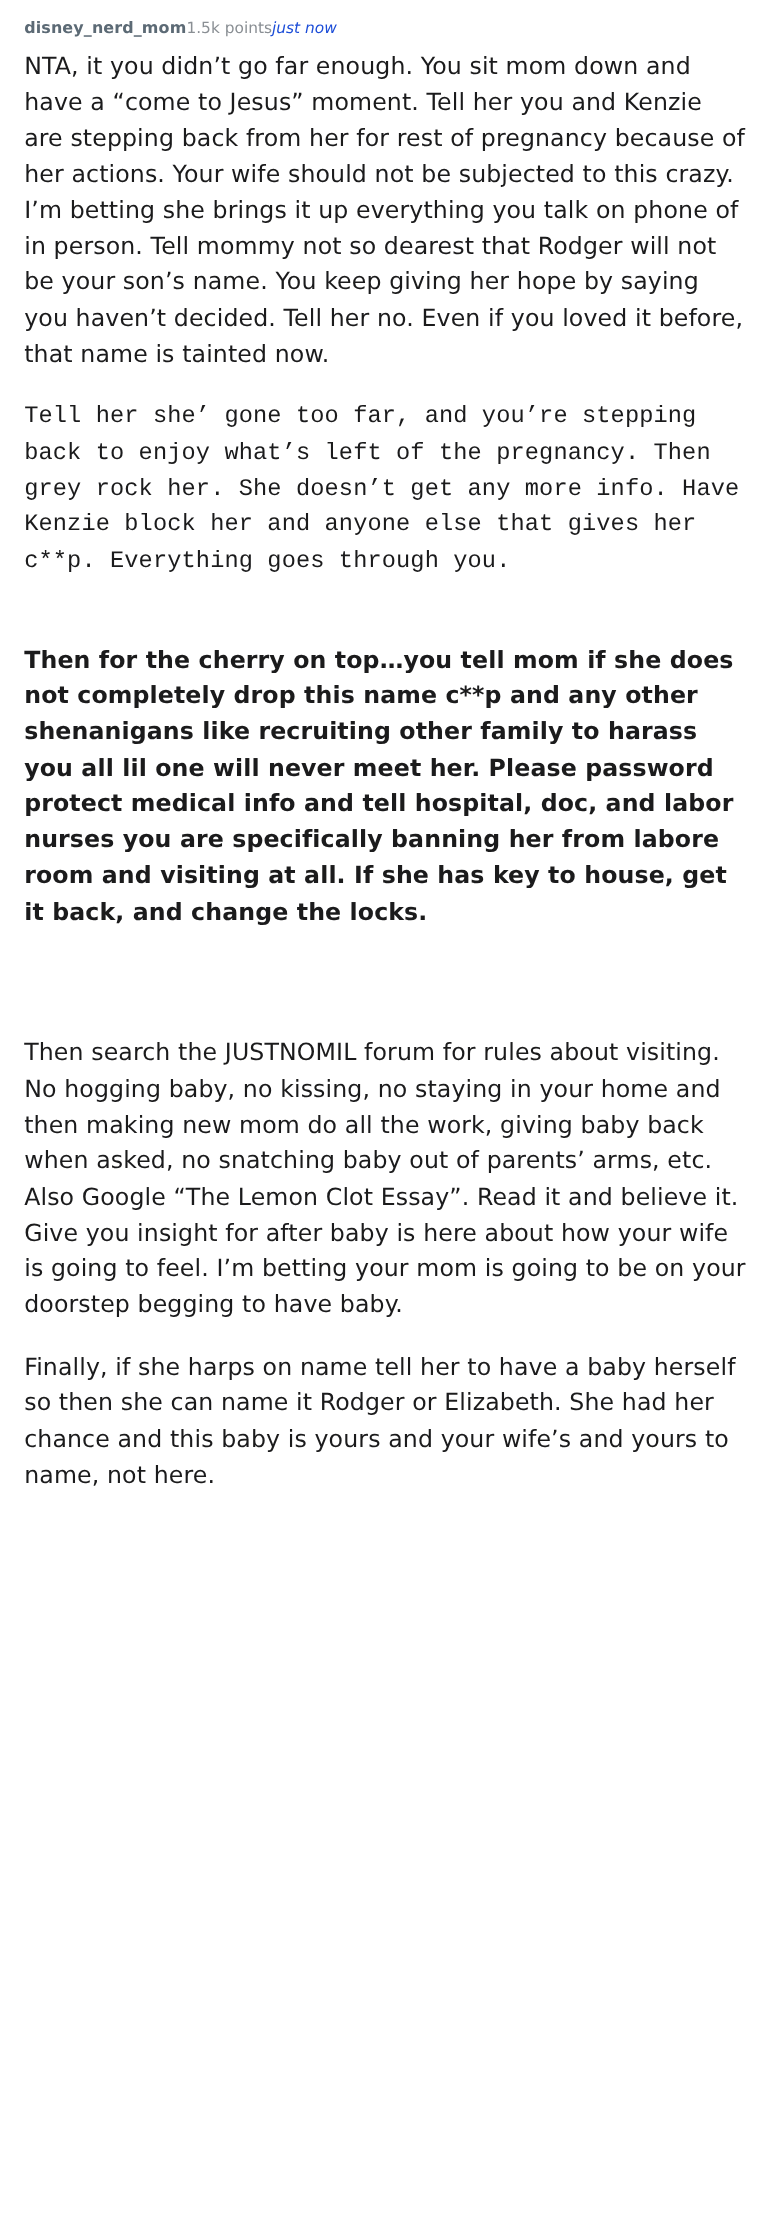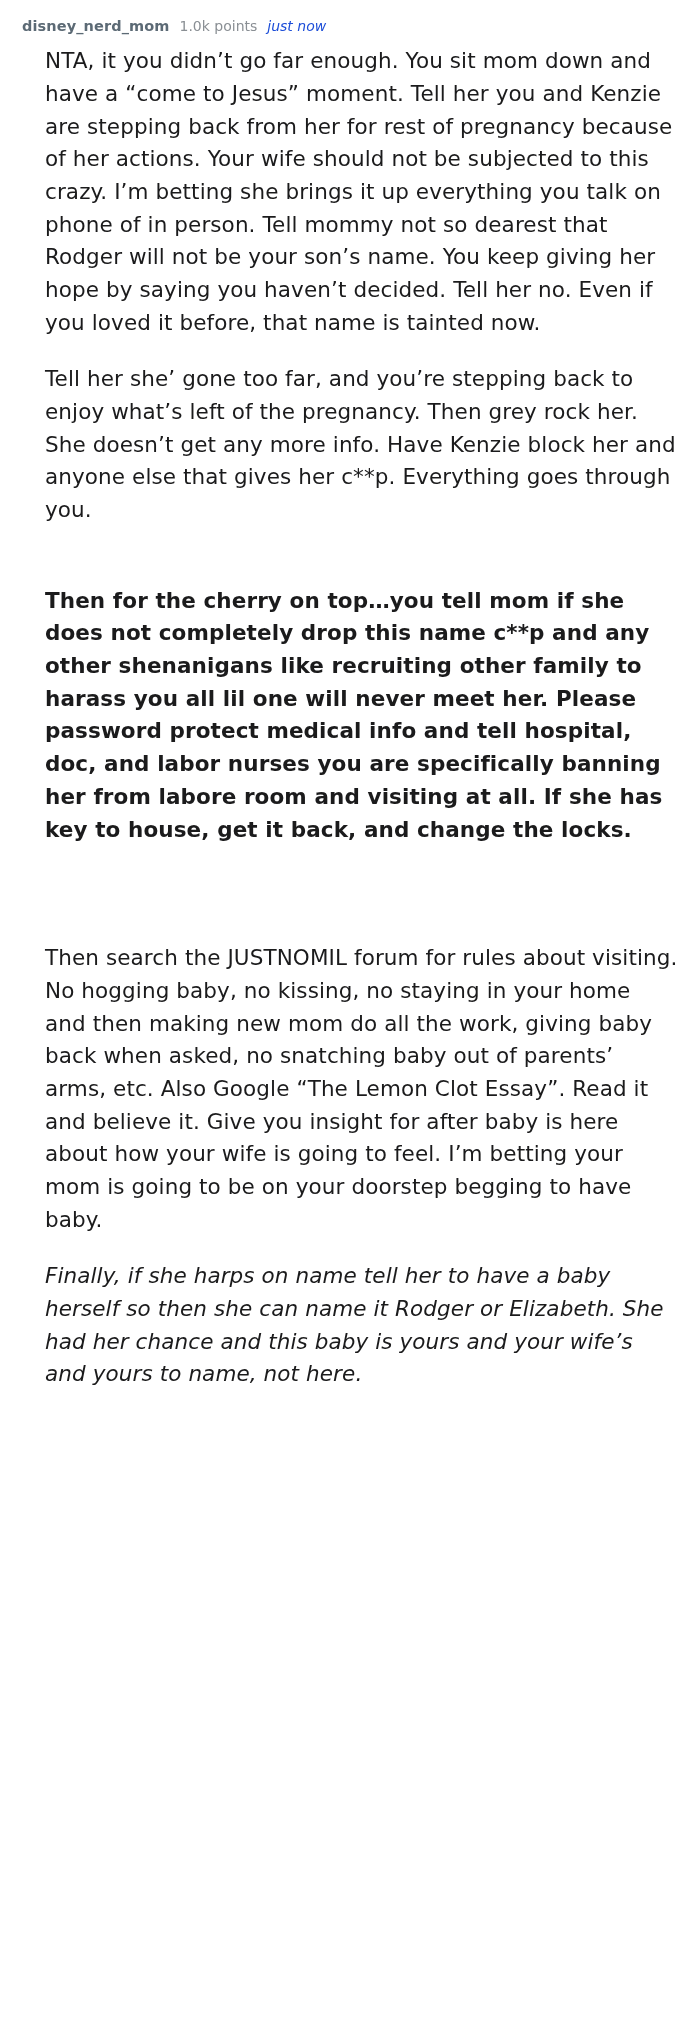--- a/index.html
+++ b/index.html
@@ -23,21 +23,20 @@
     position: absolute;
     left: 0;
     top: 0;
     bottom: 0;
     width: 8px;
     background: #ffffff;
   }
   .meta {
     display: flex;
     align-items: baseline;
-    gap: 10px;
     padding: 18px 22px 6px 22px;
     font-size: 15px;
     line-height: 1.2;
   }
   .author {
     color: #5c6a75;
     font-weight: bold;
     font-size: 14.5px;
     letter-spacing: 0.1px;
   }
@@ -45,50 +44,49 @@
     color: #8a8f94;
     font-size: 14px;
   }
   .time {
     color: #1d4ed8;
     font-size: 14px;
     font-style: italic;
   }
   .body {
     padding: 4px 22px 26px 22px;
-    margin-left: 23px;
   }
   .body p {
     margin: 0 0 24px 0;
     font-size: 21.5px;
     line-height: 1.52;
     color: #1b1b1c;
     letter-spacing: 0.1px;
   }
   .body p.gap-lg {
     margin-bottom: 58px;
+    font-family: Liberation Mono, monospace;
   }
   .body p.gap-xl {
     margin-bottom: 96px;
     font-weight: bold;
   }
   .body p:last-child {
     margin-bottom: 0;
-    font-style: italic;
   }
 </style>
 </head>
 <body>
 
 <div class="post">
   <div class="left-rail"></div>
 
   <div class="meta">
     <span class="author">disney_nerd_mom</span>
-    <span class="points">1.0k points</span>
+    <span class="points">1.5k points</span>
     <span class="time">just now</span>
   </div>
 
   <div class="body">
     <p>NTA, it you didn’t go far enough. You sit mom down and have a “come to Jesus” moment. Tell her you and Kenzie are stepping back from her for rest of pregnancy because of her actions. Your wife should not be subjected to this crazy. I’m betting she brings it up everything you talk on phone of in person. Tell mommy not so dearest that Rodger will not be your son’s name. You keep giving her hope by saying you haven’t decided. Tell her no. Even if you loved it before, that name is tainted now.</p>
     <p class="gap-lg">Tell her she’ gone too far, and you’re stepping back to enjoy what’s left of the pregnancy. Then grey rock her. She doesn’t get any more info. Have Kenzie block her and anyone else that gives her c**p. Everything goes through you.</p>
     <p class="gap-xl">Then for the cherry on top…you tell mom if she does not completely drop this name c**p and any other shenanigans like recruiting other family to harass you all lil one will never meet her. Please password protect medical info and tell hospital, doc, and labor nurses you are specifically banning her from labore room and visiting at all. If she has key to house, get it back, and change the locks.</p>
     <p>Then search the JUSTNOMIL forum for rules about visiting. No hogging baby, no kissing, no staying in your home and then making new mom do all the work, giving baby back when asked, no snatching baby out of parents’ arms, etc. Also Google “The Lemon Clot Essay”. Read it and believe it. Give you insight for after baby is here about how your wife is going to feel. I’m betting your mom is going to be on your doorstep begging to have baby.</p>
     <p>Finally, if she harps on name tell her to have a baby herself so then she can name it Rodger or Elizabeth. She had her chance and this baby is yours and your wife’s and yours to name, not here.</p>
   </div>

